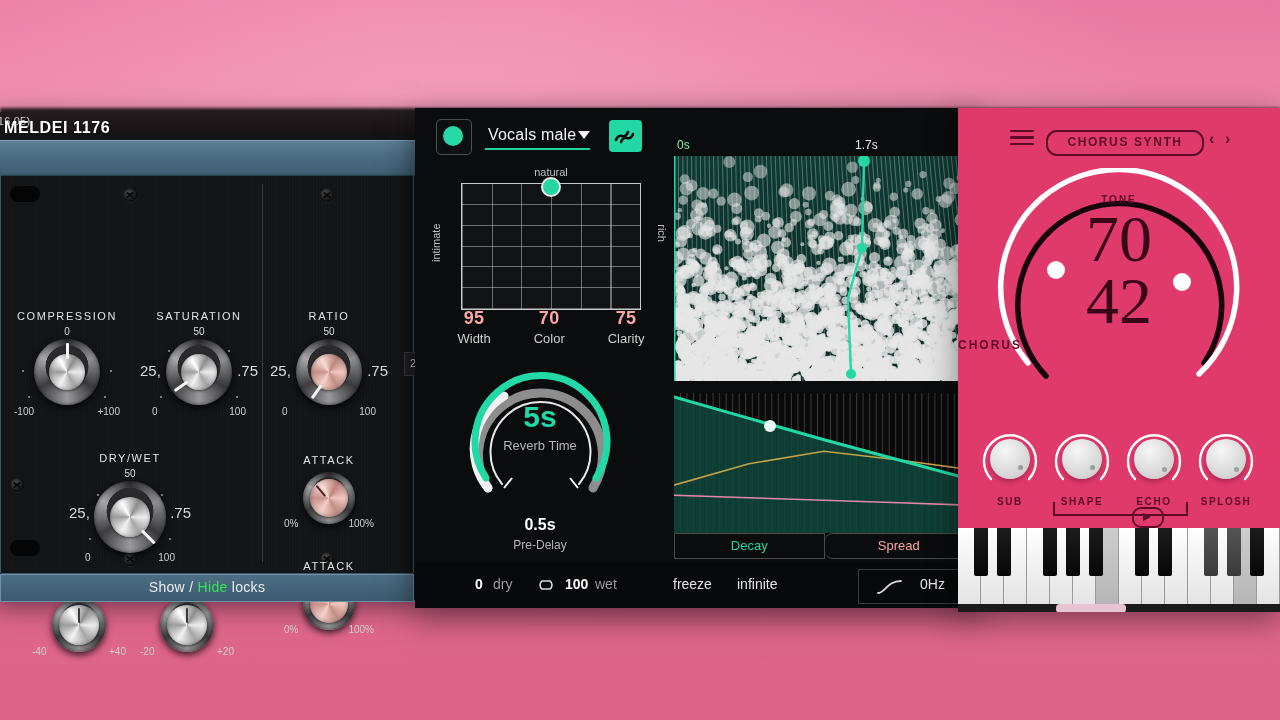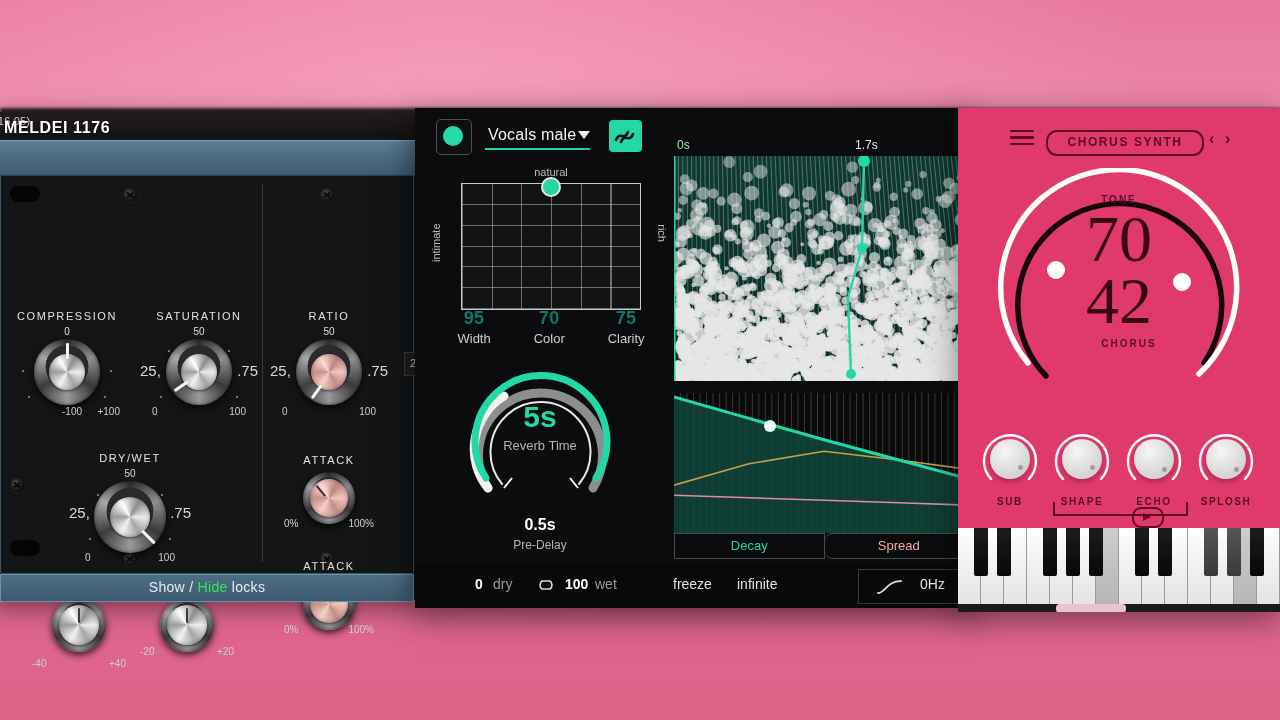--- a/index.html
+++ b/index.html
@@ -108,21 +108,21 @@
   #xy-pad{position:absolute;left:25px;top:17px;width:178px;height:125px;
     border:1.5px solid #c9c9c9;background:#121315;
     background-image:
       repeating-linear-gradient(90deg,rgba(200,200,200,.5) 0 1px,transparent 1px 29.7px),
       repeating-linear-gradient(0deg,rgba(200,200,200,.5) 0 1px,transparent 1px 20.8px);
   }
   #xy-handle{position:absolute;left:79px;top:-7px;width:16px;height:16px;border-radius:50%;
     background:#25d6a3;border:2px solid #e8e8e8;}
   #rv-values{position:absolute;left:21px;top:200px;width:230px;display:flex;justify-content:space-around;}
   #rv-values .vcol{text-align:center;}
-  #rv-values .vnum{color:#0f766e;font-size:18px;font-weight:bold;letter-spacing:.3px;}
+  #rv-values .vnum{color:#fca5a5;font-size:18px;font-weight:bold;letter-spacing:.3px;}
   #rv-values .vcap{color:#cdcdcd;font-size:13px;margin-top:2px;}
 
   #rv-dial-area{position:absolute;left:0;top:250px;width:250px;height:200px;background:#0b0c0d;}
   #rv-dial{position:absolute;left:53px;top:8px;width:145px;height:145px;}
   #rv-time{position:absolute;left:0;right:0;top:42px;text-align:center;color:#22d9a5;font-size:30px;font-weight:bold;}
   #rv-time-cap{position:absolute;left:0;right:0;top:80px;text-align:center;color:#b4b4b4;font-size:13px;}
   #rv-predelay{position:absolute;left:0;right:0;top:158px;text-align:center;color:#fff;font-size:16px;font-weight:bold;}
   #rv-predelay-cap{position:absolute;left:0;right:0;top:180px;text-align:center;color:#b4b4b4;font-size:12px;}
 
   #rv-bottombar{position:absolute;left:0;top:455px;width:560px;height:45px;background:#08090a;}
@@ -155,21 +155,21 @@
   #sy-burger{position:absolute;left:52px;top:130px;width:24px;height:16px;}
   #sy-burger span{display:block;height:2.4px;background:#5d0b27;margin-bottom:4px;border-radius:1px;}
   #sy-preset{position:absolute;left:88px;top:22px;width:154px;height:22px;border:2px solid #5d0b27;border-radius:11px;
     color:#5d0b27;font-size:12px;font-weight:bold;letter-spacing:1.6px;text-align:center;line-height:20px;}
   #sy-prev{position:absolute;left:251px;top:22px;color:#5d0b27;font-size:16px;font-weight:bold;}
   #sy-next{position:absolute;left:267px;top:22px;color:#5d0b27;font-size:16px;font-weight:bold;}
   #sy-dial{position:absolute;left:36px;top:60px;width:250px;height:250px;}
   #sy-tone-cap{position:absolute;left:0;right:0;top:86px;text-align:center;color:#5d0b27;font-size:10px;letter-spacing:2px;font-weight:bold;}
   #sy-tone-val{position:absolute;left:0;right:0;top:98px;text-align:center;color:#3a0518;font-size:66px;line-height:66px;font-family:"Liberation Serif",serif;}
   #sy-chorus-val{position:absolute;left:0;right:0;top:160px;text-align:center;color:#3a0518;font-size:66px;line-height:66px;font-family:"Liberation Serif",serif;}
-  #sy-chorus-cap{position:absolute;left:0;right:0;top:230px;text-align:center;color:#5d0b27;font-size:10px;letter-spacing:2px;font-weight:bold;padding-left:20px;}
+  #sy-chorus-cap{position:absolute;left:0;right:0;top:230px;color:#5d0b27;font-size:12px;letter-spacing:2px;font-weight:bold;}
   .sy-knob{position:absolute;width:60px;height:60px;}
   .sy-knob .cap{position:absolute;left:10px;top:8px;width:40px;height:40px;border-radius:50%;
     background:radial-gradient(circle at 38% 30%,#f6f6f6,#d4d4d4 70%,#bdbdbd 100%);
     box-shadow:0 3px 5px rgba(90,5,35,.35);}
   .sy-knob .ind{position:absolute;width:5px;height:5px;border-radius:50%;background:#9e9e9e;}
   .sy-knob-label{position:absolute;width:80px;text-align:center;color:#5d0b27;font-size:10px;letter-spacing:1.6px;font-weight:bold;}
   #sy-play{position:absolute;left:174px;top:399px;width:28px;height:17px;border-radius:9px;border:2px solid #5d0b27;}
   #sy-play i{position:absolute;left:9px;top:4px;width:0;height:0;border-left:8px solid #5d0b27;
     border-top:4.5px solid transparent;border-bottom:4.5px solid transparent;}
   #sy-play-line{position:absolute;left:95px;top:406px;width:135px;height:2px;background:#5d0b27;}
@@ -222,21 +222,21 @@
   <div class="scr" style="left:131px;top:440px"></div>
   <div class="scr" style="left:328px;top:440px"></div>
 
   <div class="knob-wrap" style="left:20px;top:198px;width:110px;">
     <div class="knob-label">COMPRESSION</div>
     <div class="knob-top">0</div>
     <div class="knob-ring" style="width:66px;height:66px;">
       <div class="knob-cap" style="left:15px;top:15px;width:36px;height:36px;"></div>
       <div class="knob-ptr" style="left:32px;top:4px;width:3px;height:16px;transform:rotate(0deg);"></div>
     </div>
-    <div class="knob-scale" style="top:96px;padding:0 2px;margin-left:48px;">
+    <div class="knob-scale" style="top:96px;padding:0 2px;">
       <span>-100</span>
       <span>+100</span>
     </div>
     <div class="tickdot" style="left:10px;top:60px"></div>
       <div class="tickdot" style="left:98px;top:60px"></div>
     <div class="tickdot" style="left:16px;top:86px"></div>
       <div class="tickdot" style="left:92px;top:86px"></div>
   </div>
 
   <div class="knob-wrap" style="left:152px;top:198px;width:110px;">
@@ -315,21 +315,21 @@
       <span>100%</span>
     </div>
   </div>
 
   <div class="knob-wrap" style="left:40px;top:468px;width:94px;">
     <div class="knob-label">INPUT</div>
     <div class="knob-ring" style="width:54px;height:54px;margin-top:6px;">
       <div class="knob-cap" style="left:7px;top:7px;width:40px;height:40px;"></div>
       <div class="knob-ptr" style="left:26px;top:10px;width:2px;height:15px;background:#3a3a3a;"></div>
     </div>
-    <div class="knob-scale" style="top:78px;padding:0 0px;gap:46px;">
+    <div class="knob-scale" style="top:66px;padding:0 0px;gap:46px;">
       <span>-40</span>
       <span>+40</span>
     </div>
   </div>
 
   <div class="knob-wrap" style="left:148px;top:468px;width:94px;">
     <div class="knob-label">OUTPUT</div>
     <div class="knob-ring" style="width:54px;height:54px;margin-top:6px;">
       <div class="knob-cap" style="left:7px;top:7px;width:40px;height:40px;"></div>
       <div class="knob-ptr" style="left:26px;top:10px;width:2px;height:15px;background:#3a3a3a;"></div>

